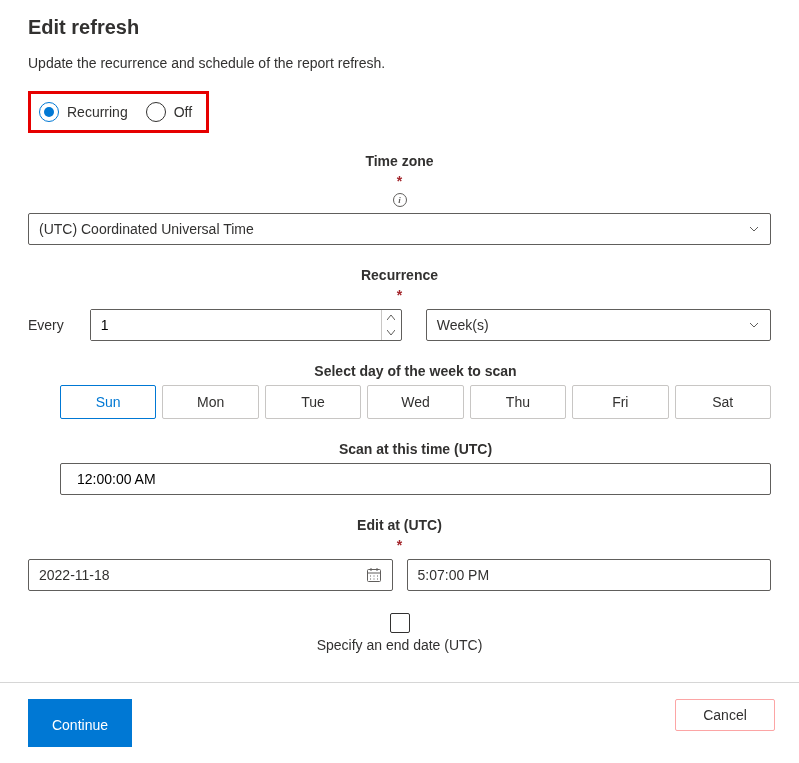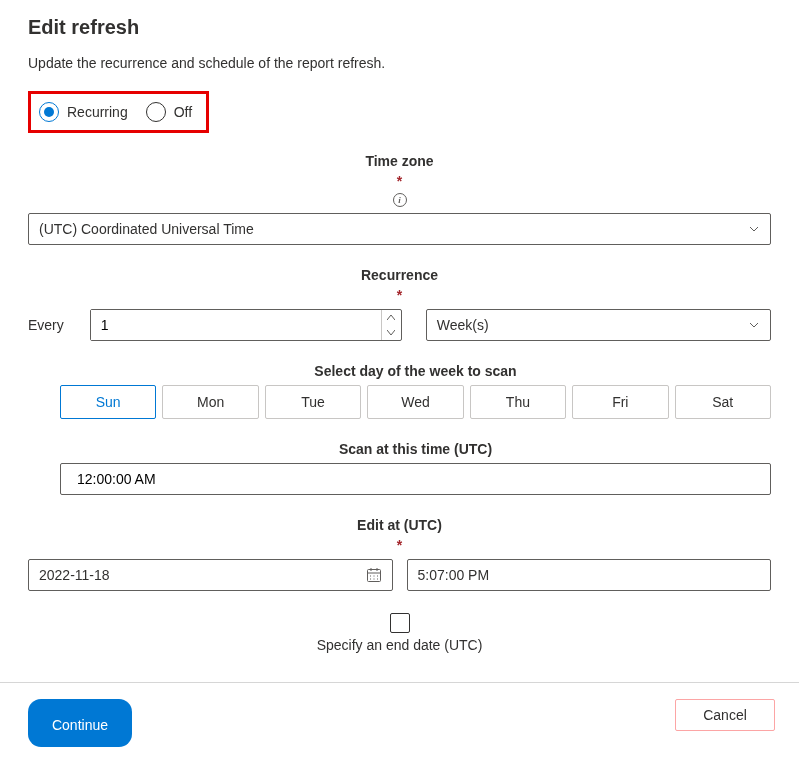--- a/index.html
+++ b/index.html
@@ -250,21 +250,21 @@
       display: flex;
       justify-content: space-between;
     }
     .btn-primary {
       background: #0078d4;
       color: #fff;
       border: none;
       padding: 18px 20px;
       font-size: 14px;
       cursor: pointer;
-      border-radius: 13px;
+      border-radius: 0;
       height: 48px;
       min-width: 104px;
       font-family: inherit;
     }
     .btn-secondary {
       background: #fff;
       color: #323130;
       border: 1px solid #fca5a5;
       padding: 6px 20px;
       font-size: 14px;

